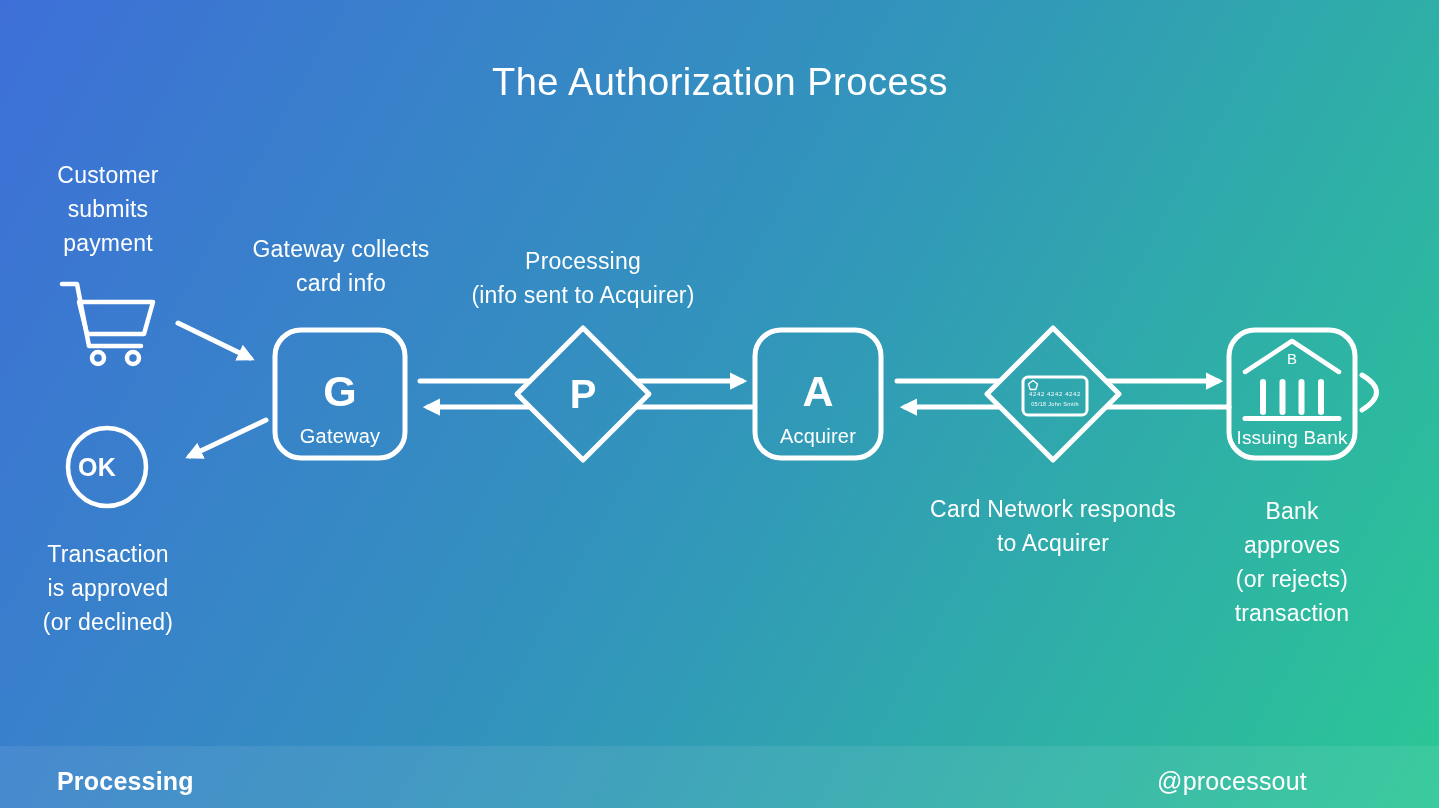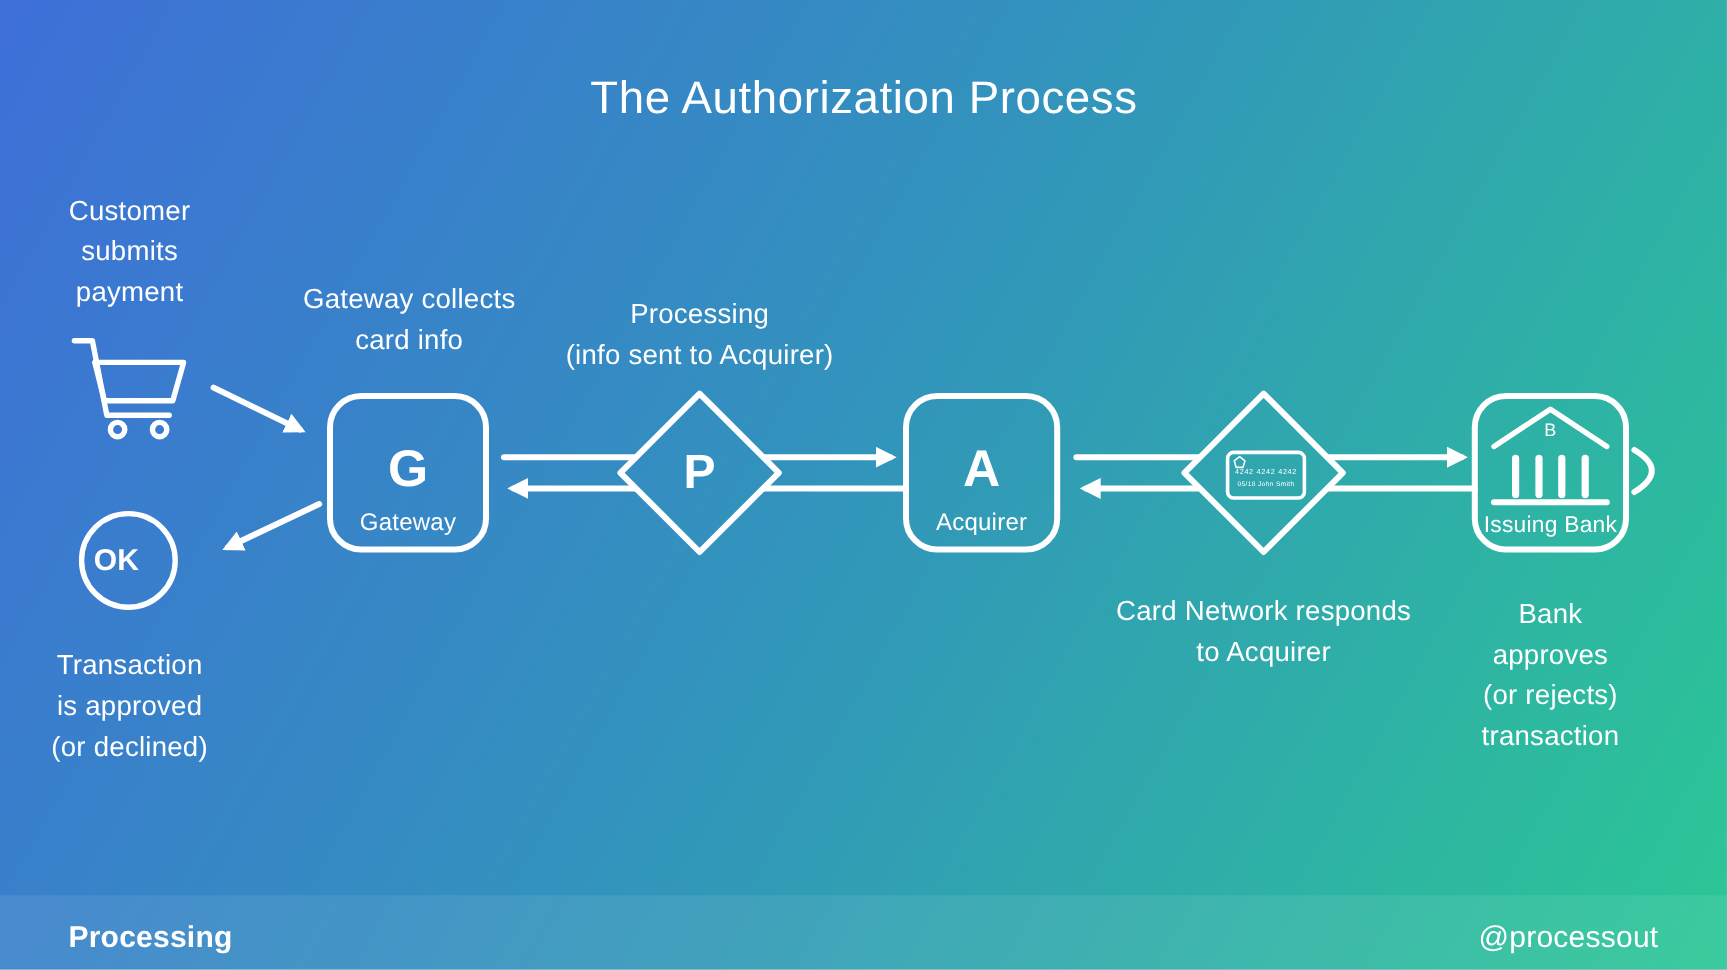--- a/index.html
+++ b/index.html
@@ -41,21 +41,21 @@
   .letter-a{left:755px;top:370px;width:126px;}
   .letter-p{left:518px;top:374px;width:130px;font-size:40px;line-height:40px;}
   .label-gateway{left:275px;top:425px;width:130px;font-size:20px;line-height:22px;}
   .label-acquirer{left:755px;top:425px;width:126px;font-size:20px;line-height:22px;}
   .label-bank{left:1229px;top:427px;width:126px;font-size:19px;line-height:21px;}
   .letter-b{left:1262px;top:351px;width:60px;font-size:15px;line-height:15px;}
   .ok-label{left:47px;top:454px;width:100px;font-size:25px;line-height:26px;font-weight:700;}
   .card-number{left:1023px;top:390.5px;width:64px;font-size:6px;line-height:7px;letter-spacing:0.6px;}
   .card-holder{left:1023px;top:400.5px;width:64px;font-size:5.5px;line-height:6px;letter-spacing:0.3px;}
   .footer-brand{left:57px;top:766px;width:300px;text-align:left;font-size:25px;font-weight:700;line-height:30px;}
-  .footer-handle{left:1082px;top:766px;width:300px;text-align:right;font-size:25px;font-weight:400;line-height:30px;}
+  .footer-handle{left:1082px;top:766px;width:300px;text-align:center;font-size:25px;font-weight:400;line-height:30px;}
 </style>
 </head>
 <body>
 
 <div id="canvas">
 
   <svg id="diagram-svg" width="1439" height="808" viewBox="0 0 1439 808">
     <defs>
       <linearGradient id="bgGrad" gradientUnits="userSpaceOnUse" x1="0" y1="0" x2="1439" y2="808">
         <stop offset="0" stop-color="#3E6FD8"></stop>

